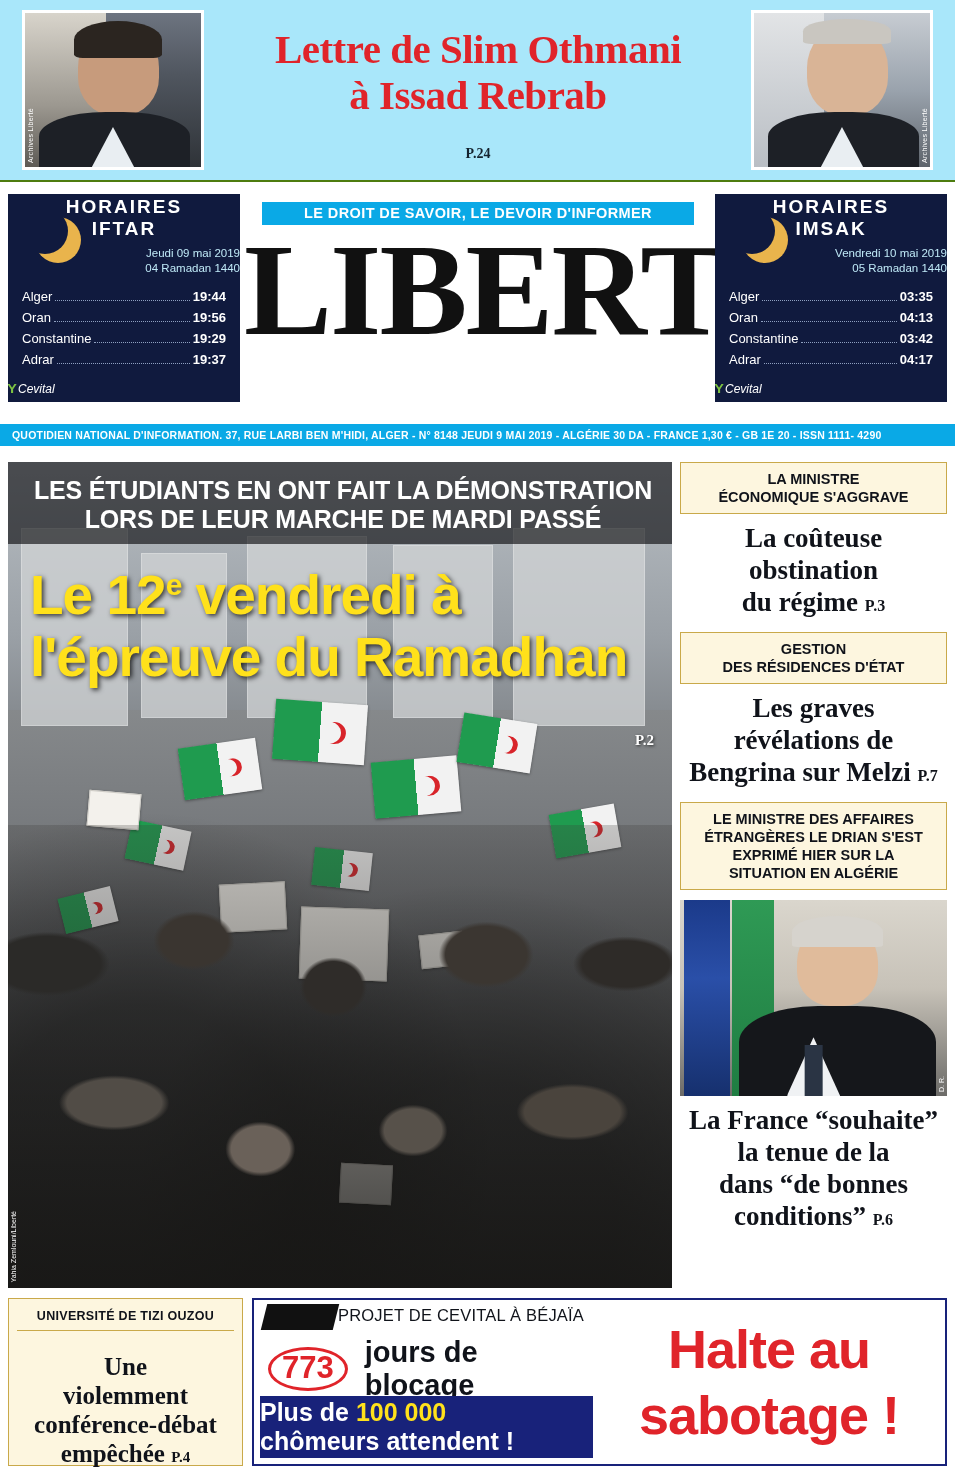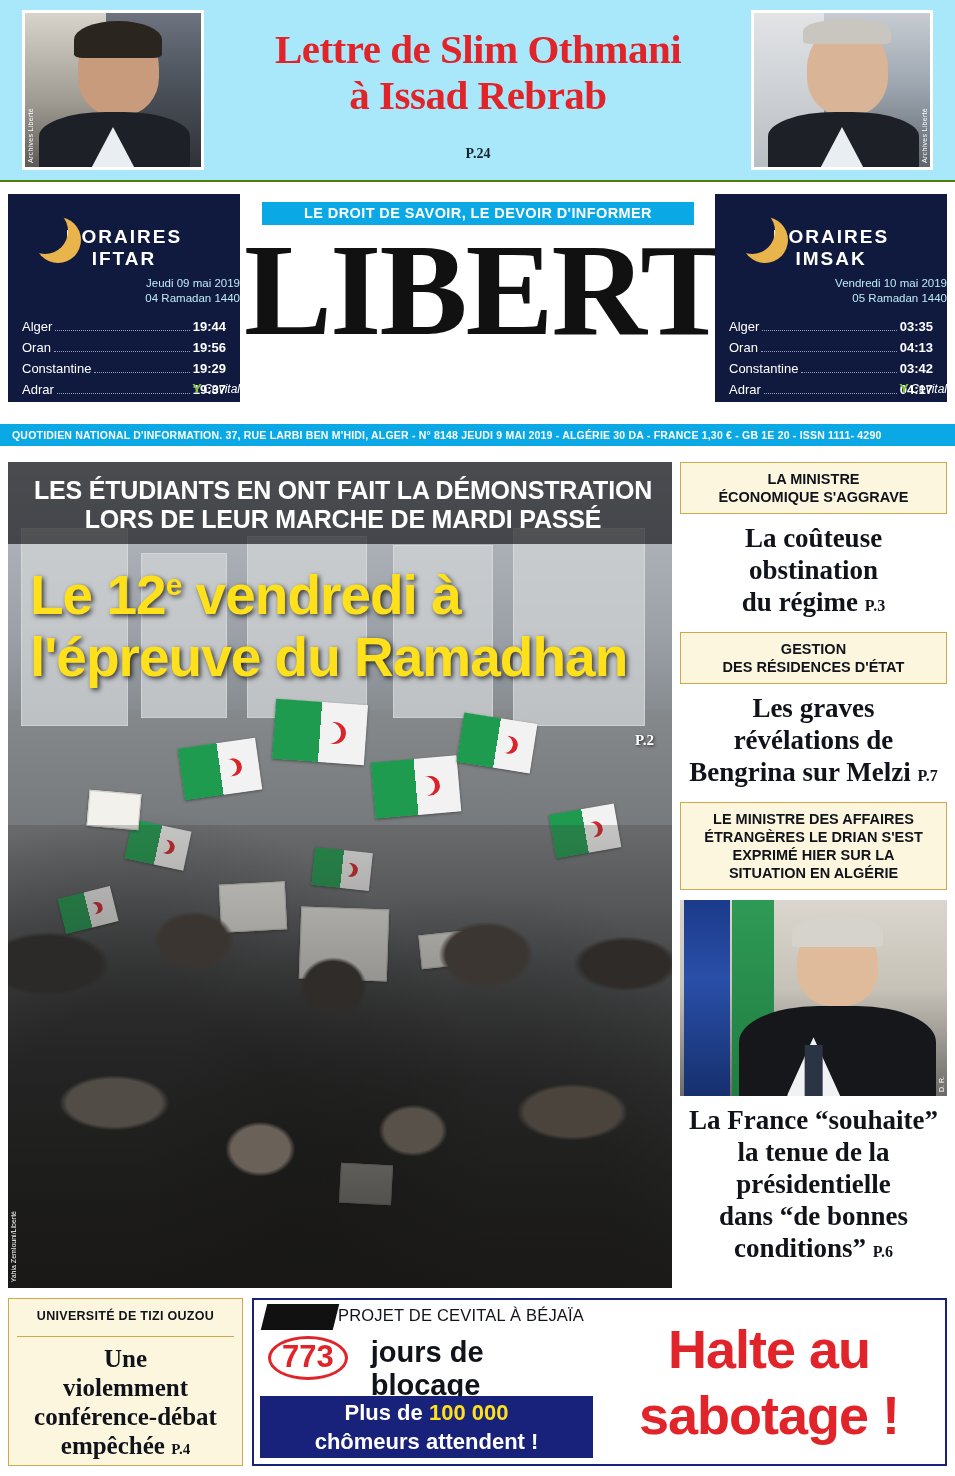--- a/index.html
+++ b/index.html
@@ -125,21 +125,21 @@
   .moon {
     position: absolute;
     left: 14px; top: 14px;
     width: 46px; height: 46px;
     border-radius: 50%;
     box-shadow: 13px 9px 0 0 #e9b44c;
     background: transparent;
   }
   .prayer h3 {
     margin: 0;
-    padding-top: 32px;
+    padding-top: 2px;
     text-align: center;
     font-size: 19px;
     letter-spacing: 2px;
     font-weight: bold;
     color: #ffffff;
   }
   .prayer .dates {
     text-align: right;
     font-size: 11.5px;
     color: #bfe9f7;
@@ -162,21 +162,21 @@
   .prayer li .dots {
     flex: 1;
     border-bottom: 1px dotted #8fa0c0;
     margin: 0 3px 4px 3px;
     height: 10px;
   }
   .prayer li .time { font-weight: bold; white-space: nowrap; }
   .cevital {
     position: absolute;
     bottom: 6px; left: 0; right: 0;
-    text-align: right;
+    text-align: left;
     font-size: 12px;
     color: #ffffff;
     font-style: italic;
   }
   .cevital .mark {
     display: inline-block;
     color: #7dc242;
     font-weight: bold;
     font-style: normal;
     transform: scaleX(1.2);
@@ -425,22 +425,22 @@
     background: #fdf6df;
     padding: 10px 8px;
     text-align: center;
   }
   .bottom-left .kick {
     font-size: 12.5px;
     font-weight: bold;
     letter-spacing: .3px;
     color: #10131a;
     border-bottom: 1px solid #c9a94a;
-    padding-bottom: 13px;
-    margin-bottom: 7px;
+    padding-bottom: 7px;
+    margin-bottom: 21px;
   }
   .bottom-left .ttl {
     font-family: "Liberation Serif", serif;
     font-weight: bold;
     font-size: 25px;
     line-height: 29px;
     color: #10131a;
   }
   .bottom-left .ttl .pg { font-size: 15px; }
 
@@ -472,22 +472,22 @@
     font-size: 16.5px;
     font-weight: normal;
     color: #10131a;
     letter-spacing: .2px;
   }
   .ad-days {
     position: absolute;
     left: 14px; top: 36px;
     width: 324px;
     display: flex;
-    align-items: flex-start;
-    gap: 23px;
+    align-items: center;
+    gap: 17px;
   }
   .ad-days .num {
     display: inline-block;
     border: 3px solid #e0242a;
     border-radius: 50%;
     color: #e0242a;
     font-size: 31px;
     font-weight: bold;
     padding: 1px 11px 3px 11px;
     line-height: 34px;
@@ -496,22 +496,21 @@
     font-size: 29px;
     font-weight: bold;
     color: #10131a;
   }
   .ad-blue {
     position: absolute;
     left: 6px; bottom: 6px;
     width: 333px; height: 62px;
     background: #18227a;
     color: #ffffff;
-    text-align: center;
-    font-size: 22px;
+    font-size: 25px;
     font-weight: bold;
     line-height: 29px;
     padding-top: 2px;
   }
   .ad-blue .hl { color: #ffe11b; }
   .ad-right {
     position: absolute;
     right: 6px; top: 6px;
     width: 340px; height: 152px;
     color: #e0242a;
@@ -717,21 +716,20 @@
       <div class="person-hair"></div>
       <div class="person-body"></div>
       <div class="person-shirt"></div>
       <div class="person-tie"></div>
       <span class="dr-credit">D. R.</span>
     </div>
 
     <div class="art-title">
       <div>La France “souhaite”</div>
       <div>la tenue de la</div>
-      <div>présidentielle</div>
       <div>dans “de bonnes</div>
       <div><span>conditions”</span> <span class="pg">P.6</span></div>
     </div>
   </div>
 
   <div class="bottom-left">
     <div class="kick">UNIVERSITÉ DE TIZI OUZOU</div>
     <div class="ttl">
       <div>Une</div>
       <div>violemment</div>

